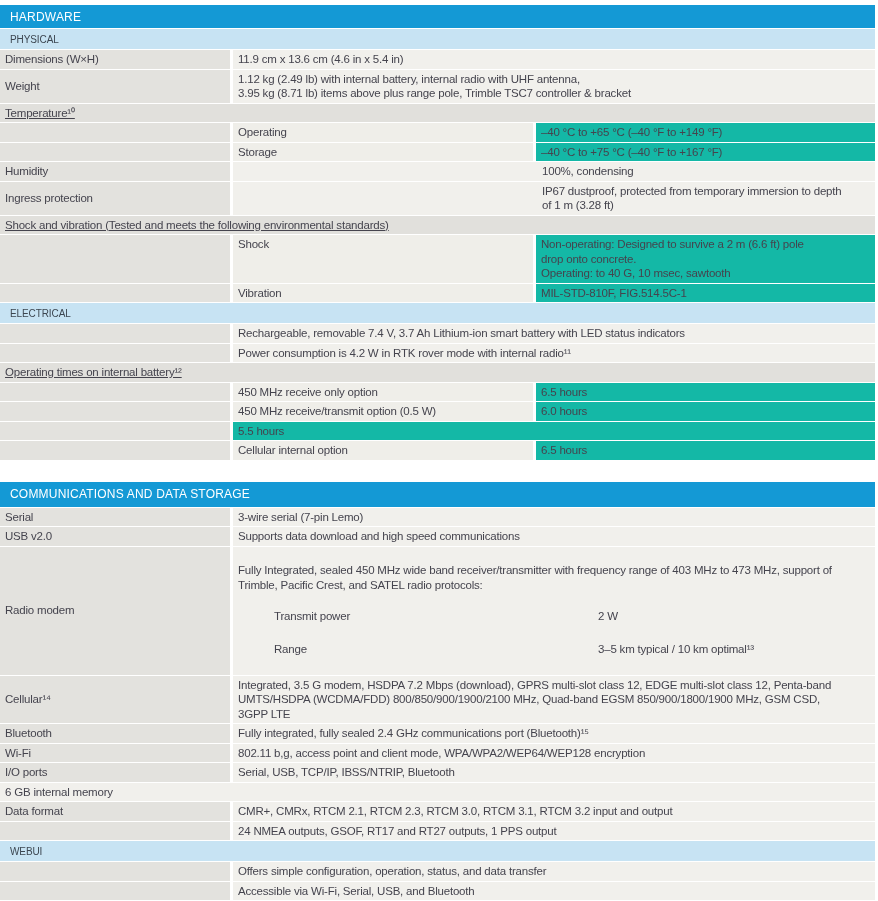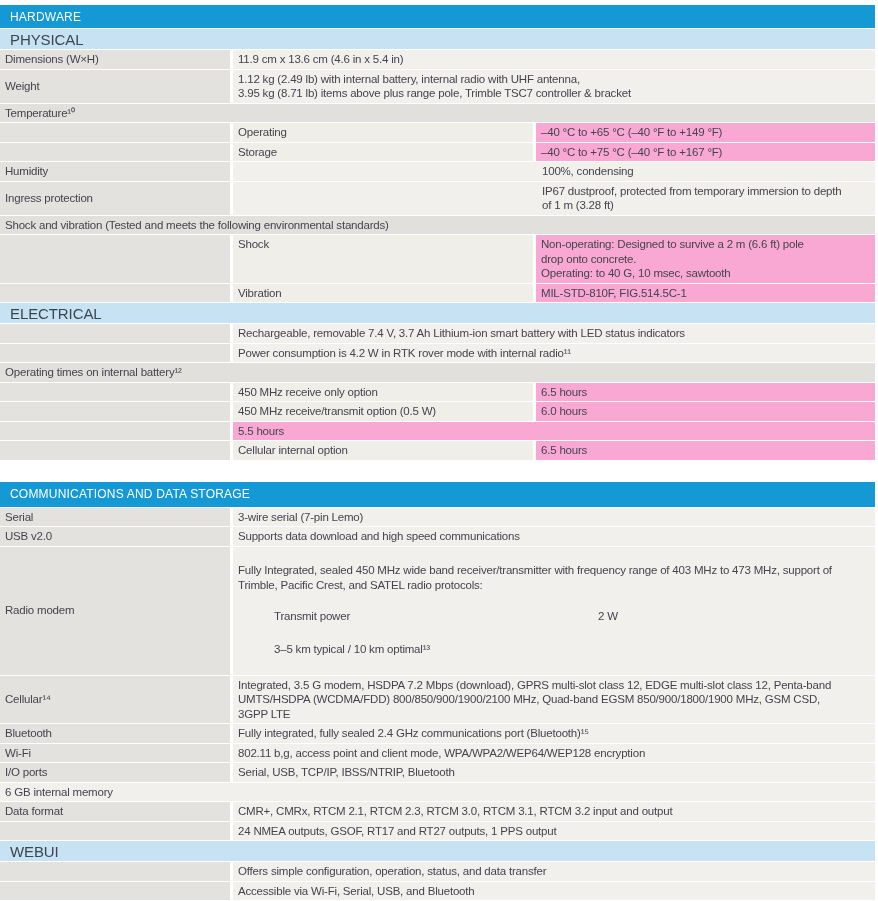--- a/index.html
+++ b/index.html
@@ -10,34 +10,34 @@
   .bar-blue {
     background:#1499D5; color:#ffffff; height:23px;
     display:flex; align-items:center; padding-left:10px;
     font-size:12px; letter-spacing:0.2px; margin-bottom:1px;
   }
   .bar-blue.tall { height:25px;margin-top:22px; }
 
   .bar-light {
     background:#C7E3F3; color:#3C4650; height:20px;
     display:flex; align-items:center; padding-left:10px;
-    font-size:15px; letter-spacing:-0.1px; margin-bottom:1px;
+    font-size:10px; letter-spacing:-0.1px; margin-bottom:1px;
   }
 
   .row { display:flex; gap:3px; margin-bottom:1px; align-items:stretch; }
 
   .cell {
     padding:2px 5px; font-size:11.5px; line-height:14.5px;
     color:#45444E; letter-spacing:-0.2px; white-space:pre-line;
   }
   .c-label { flex:0 0 230px; background:#E3E2DE; display:flex; align-items:center; }
   .c-val   { flex:1; background:#F1F0EC; }
   .c-mid   { flex:0 0 300px; background:#EFEEE9; }
-  .c-right { flex:1; background:#f9a8d4; }
-  .c-full  { flex:1; background:#E1E0DC; }
+  .c-right { flex:1; background:#14b8a6; }
+  .c-full  { flex:1; background:#E1E0DC;text-decoration:underline; }
   .c-indent { padding-left:309px; }
 
   .subrow { display:flex; }
   .subcol1 { flex:0 0 324px; }
   .subcol2 { flex:1; }
   .pad-v { padding-top:2px; padding-bottom:2px;margin-left:36px; }
 </style>
 </head>
 <body>
 
@@ -166,20 +166,21 @@
   <div class="row">
     <div class="cell c-label">Radio modem</div>
     <div class="cell c-val">
       <div>Fully Integrated, sealed 450 MHz wide band receiver/transmitter with frequency range of 403 MHz to 473 MHz, support of
 Trimble, Pacific Crest, and SATEL radio protocols:</div>
       <div class="subrow pad-v">
         <div class="subcol1">Transmit power</div>
         <div class="subcol2">2 W</div>
       </div>
       <div class="subrow pad-v">
+        <div class="subcol1">Range</div>
         <div class="subcol2">3–5 km typical / 10 km optimal¹³</div>
       </div>
     </div>
   </div>
 
   <div class="row">
     <div class="cell c-label">Cellular¹⁴</div>
     <div class="cell c-val">Integrated, 3.5 G modem, HSDPA 7.2 Mbps (download), GPRS multi-slot class 12, EDGE multi-slot class 12, Penta-band
 UMTS/HSDPA (WCDMA/FDD) 800/850/900/1900/2100 MHz, Quad-band EGSM 850/900/1800/1900 MHz, GSM CSD,
 3GPP LTE</div>

